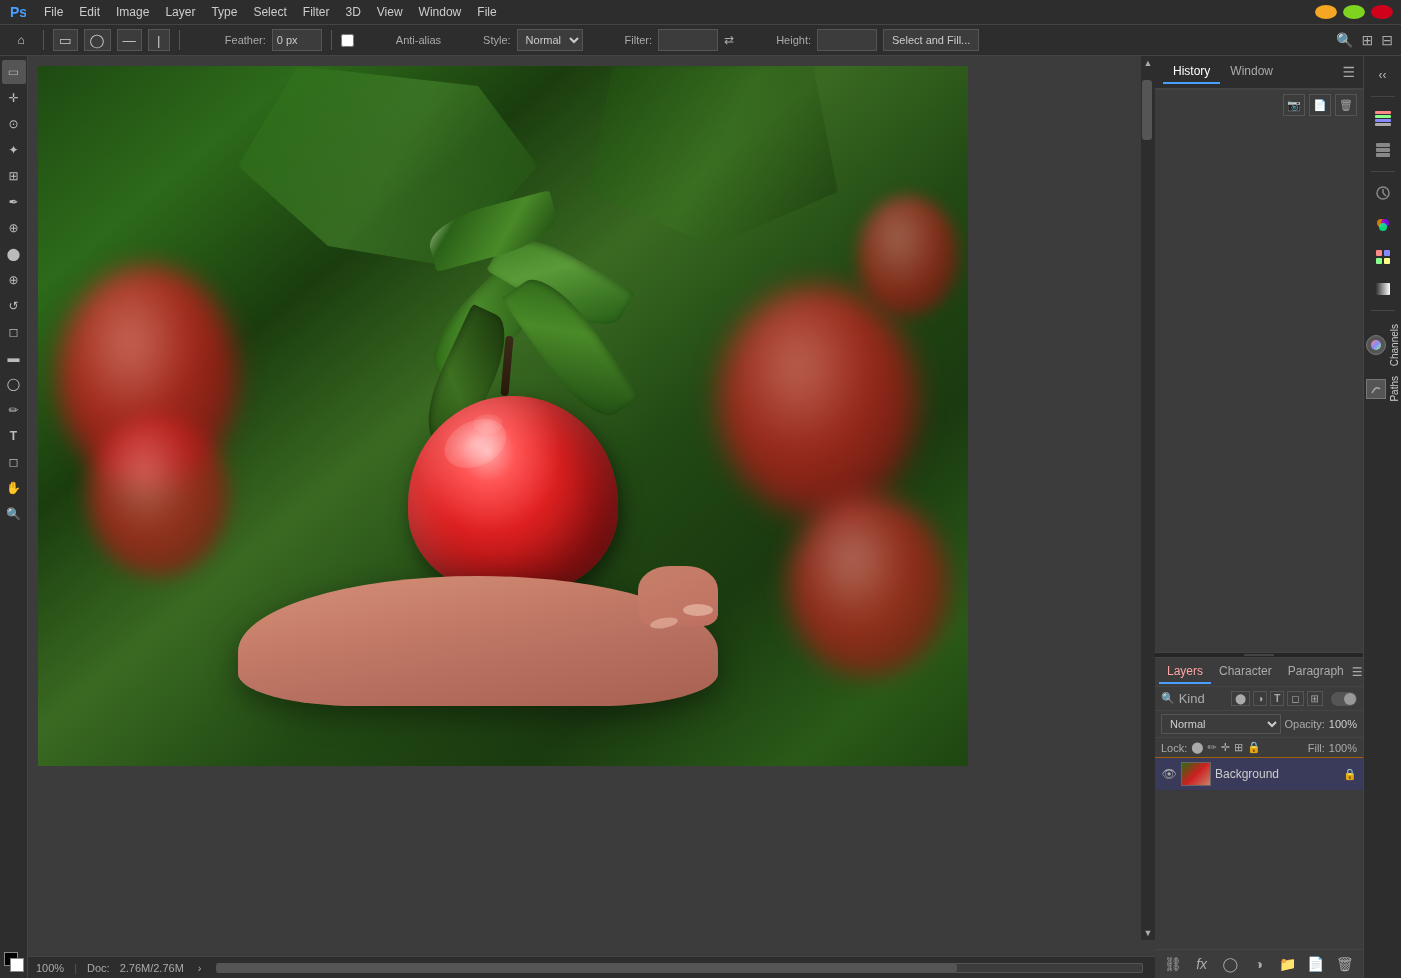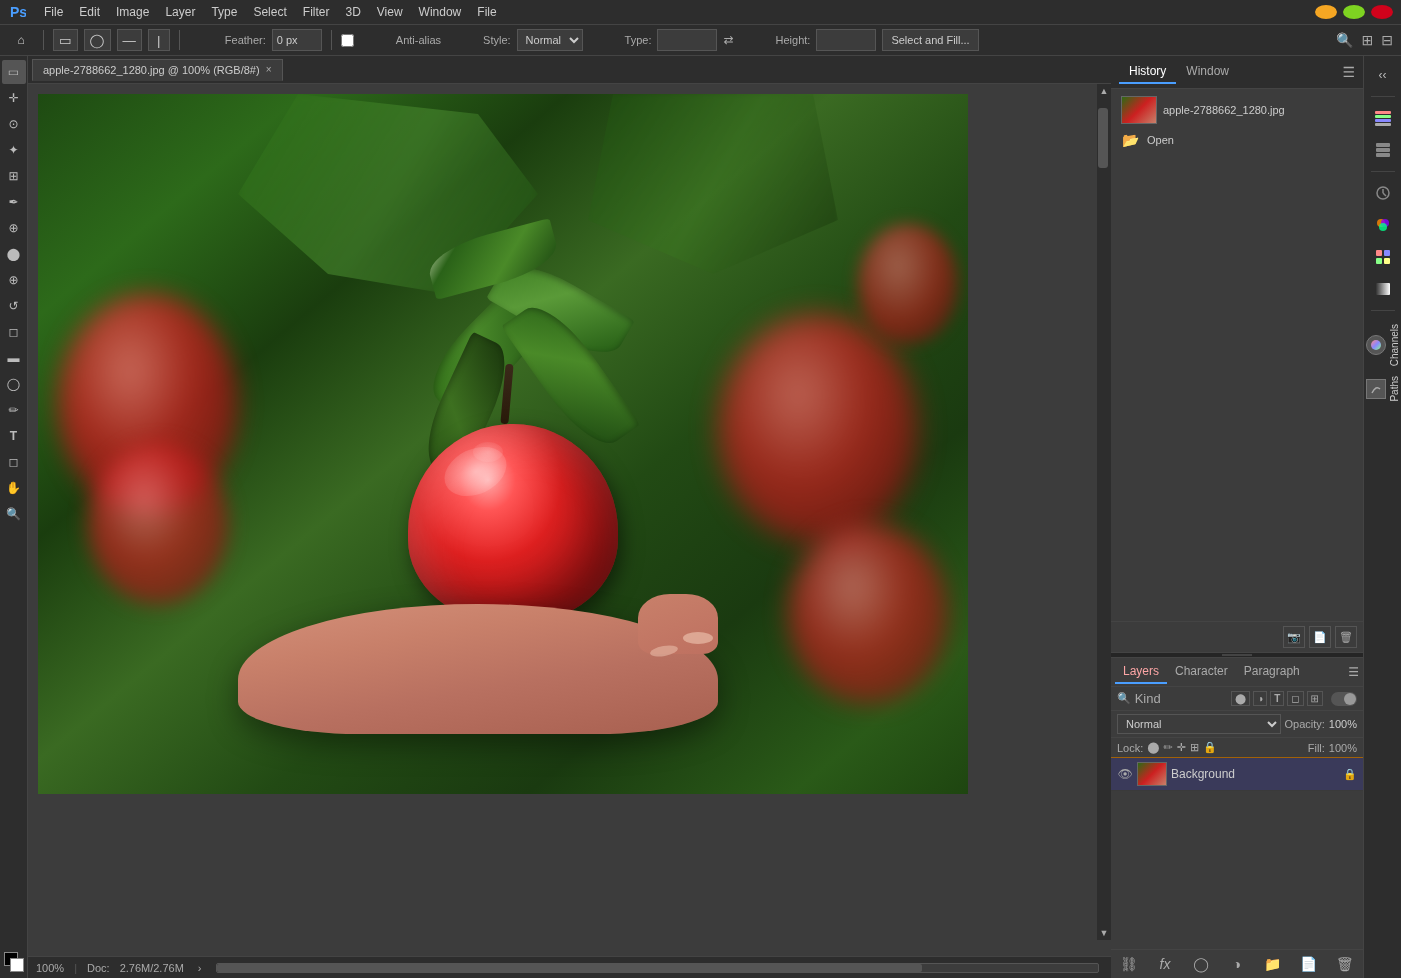--- a/index.html
+++ b/index.html
@@ -126,21 +126,21 @@
   <div class="toolbar-sep"></div>
   <span class="toolbar-label">Feather:</span>
   <input class="toolbar-input" type="text" value="0 px" style="width: 50px;">
   <span class="toolbar-sep"></span>
   <input type="checkbox" id="aa" style="">
   <label for="aa" class="toolbar-label">Anti-alias</label>
   <span class="toolbar-label">Style:</span>
   <select class="toolbar-select">
     <option>Normal</option>
   </select>
-  <span class="toolbar-label">Type:</span>
+  <span class="toolbar-label">Filter:</span>
   <input class="toolbar-input" type="text" style="width: 60px;">
   <span style="cursor:pointer;color:#aaa;">⇄</span>
   <span class="toolbar-label">Height:</span>
   <input class="toolbar-input" type="text" style="width: 60px;">
   <button class="toolbar-btn-text">Select and Fill...</button>
   <div style="margin-left:auto;display:flex;gap:8px;align-items:center;">
     <span style="color:#aaa;cursor:pointer;font-size:14px;">🔍</span>
     <span style="color:#aaa;cursor:pointer;font-size:14px;">⊞</span>
     <span style="color:#aaa;cursor:pointer;font-size:14px;">⊟</span>
   </div>
@@ -169,26 +169,20 @@
     <div class="tool-btn" title="Zoom">🔍</div>
     <div style="flex:1;"></div>
     <div class="tool-btn" title="Foreground Color" style="position:relative;">
       <div style="width:14px;height:14px;background:#000;border:1px solid #888;position:absolute;top:2px;left:2px;"></div>
       <div style="width:14px;height:14px;background:#fff;border:1px solid #888;position:absolute;top:8px;left:8px;"></div>
     </div>
   </div>
 
   <div class="canvas-area">
 
-    <div class="tab-bar">
-      <div class="tab active">
-        <span>apple-2788662_1280.jpg @ 100% (RGB/8#)</span>
-        <span class="tab-close">×</span>
-      </div>
-    </div>
 
     <div class="canvas-container">
 
       <div class="canvas-image">
 
         <div style="position:absolute;inset:0;background:linear-gradient(140deg,#1e4a12 0%,#2d6a1a 15%,#1a3d0e 30%,#3a6a22 45%,#224a14 60%,#1a3a10 75%,#2a5a18 90%,#1e4510 100%);"></div>
 
         <div style="position:absolute;left:20px;top:200px;width:180px;height:220px;background:radial-gradient(ellipse at 40% 35%,#ff7070 0%,#cc2020 40%,#881010 80%);border-radius:50%;filter:blur(12px);opacity:0.75;"></div>
         <div style="position:absolute;left:50px;top:350px;width:140px;height:160px;background:radial-gradient(ellipse at 40% 35%,#ff8080 0%,#cc2020 40%,#881010 80%);border-radius:50%;filter:blur(10px);opacity:0.65;"></div>
         <div style="position:absolute;left:680px;top:220px;width:200px;height:230px;background:radial-gradient(ellipse at 40% 35%,#ff7070 0%,#cc2020 40%,#881010 80%);border-radius:50%;filter:blur(14px);opacity:0.7;"></div>
@@ -247,43 +241,29 @@
       <span>Doc:</span>
       <span>2.76M/2.76M</span>
       <span style="cursor:pointer;margin-left:4px;">›</span>
 
       <div style="flex:1;height:10px;background:#3c3c3c;border:1px solid #555;border-radius:2px;margin:0 4px;">
         <div style="width:80%;height:8px;background:#555;border-radius:2px;margin-top:0px;"></div>
       </div>
     </div>
   </div>
 
-  <div style="display:flex;flex-direction:column;width:252px;flex-shrink:0;">
+  <div style="display:flex;flex-direction:column;width:208px;flex-shrink:0;">
 
     <div style="display:flex;flex-direction:column;flex:1;min-height:0;">
       <div class="panel-header">
         <div class="panel-tabs">
           <div class="panel-tab active">History</div>
           <div class="panel-tab">Window</div>
         </div>
         <span class="panel-menu">☰</span>
-      </div>
-      <div class="history-content">
-
-        <div class="history-item">
-          <div style="width:36px;height:28px;border:1px solid #666;overflow:hidden;flex-shrink:0;background:linear-gradient(135deg,#2d6a15,#cc2020,#c8806a);">
-          </div>
-          <span style="font-size:11px;color:#ccc;">apple-2788662_1280.jpg</span>
-        </div>
-        <div class="history-item">
-          <div class="history-icon">
-            <span style="font-size:14px;">📂</span>
-          </div>
-          <span style="font-size:11px;color:#ccc;">Open</span>
-        </div>
       </div>
       <div class="history-bottom">
         <div class="history-btn" title="Create new snapshot">
           <span>📷</span>
         </div>
         <div class="history-btn" title="Create new document from state">
           <span>📄</span>
         </div>
         <div class="history-btn" title="Delete current state">
           <span>🗑</span>

